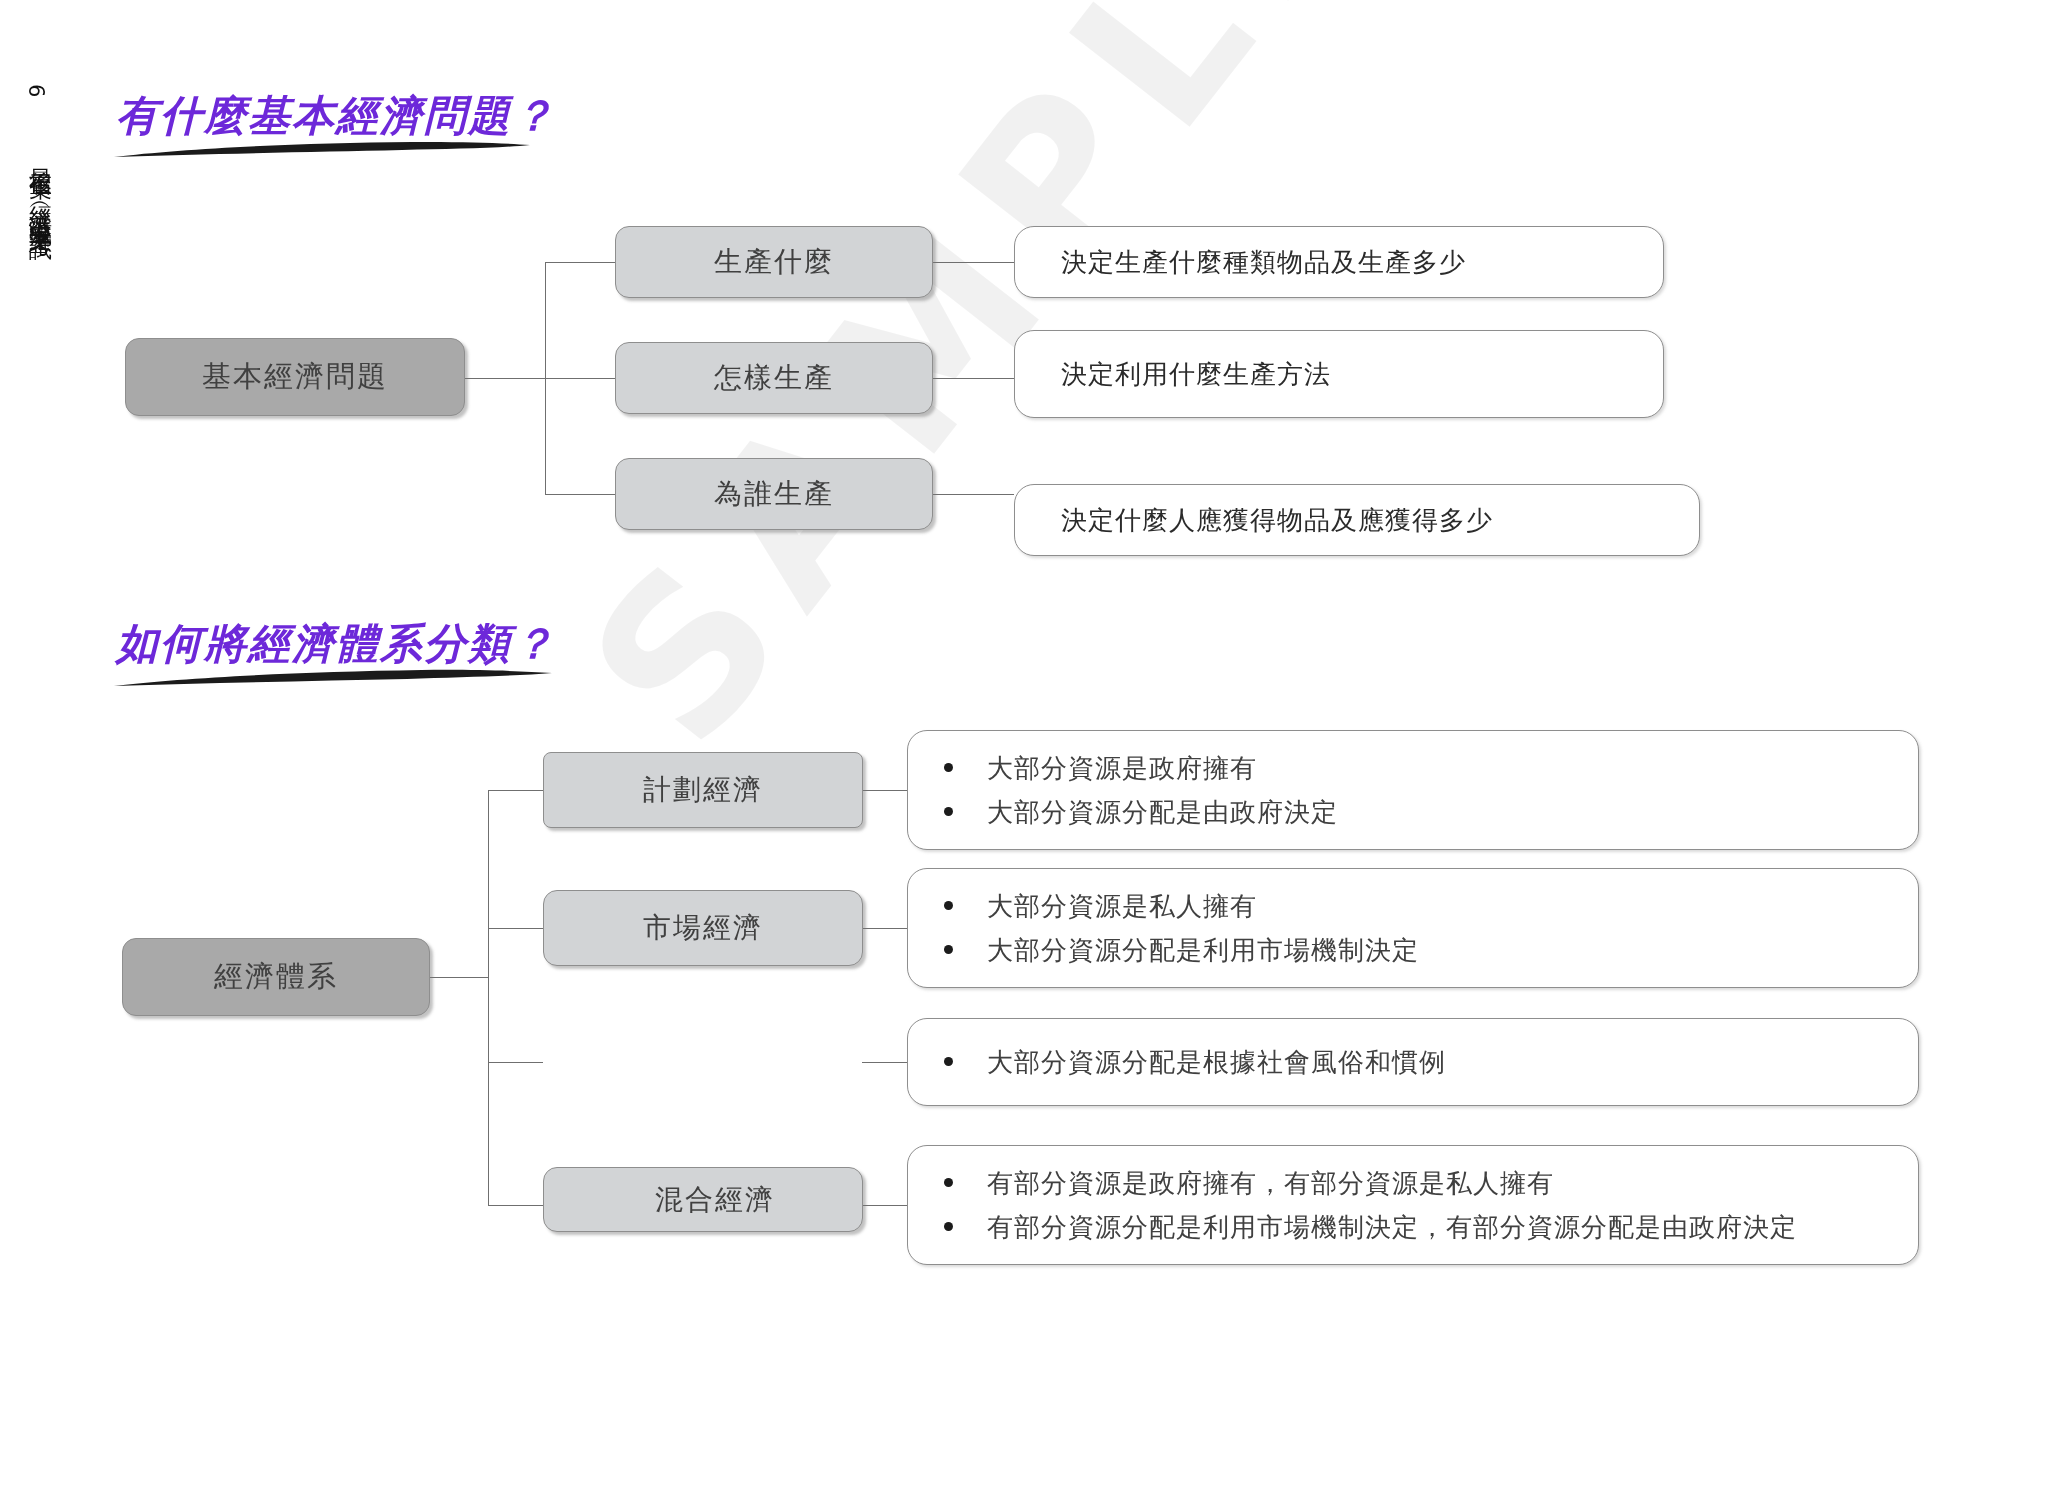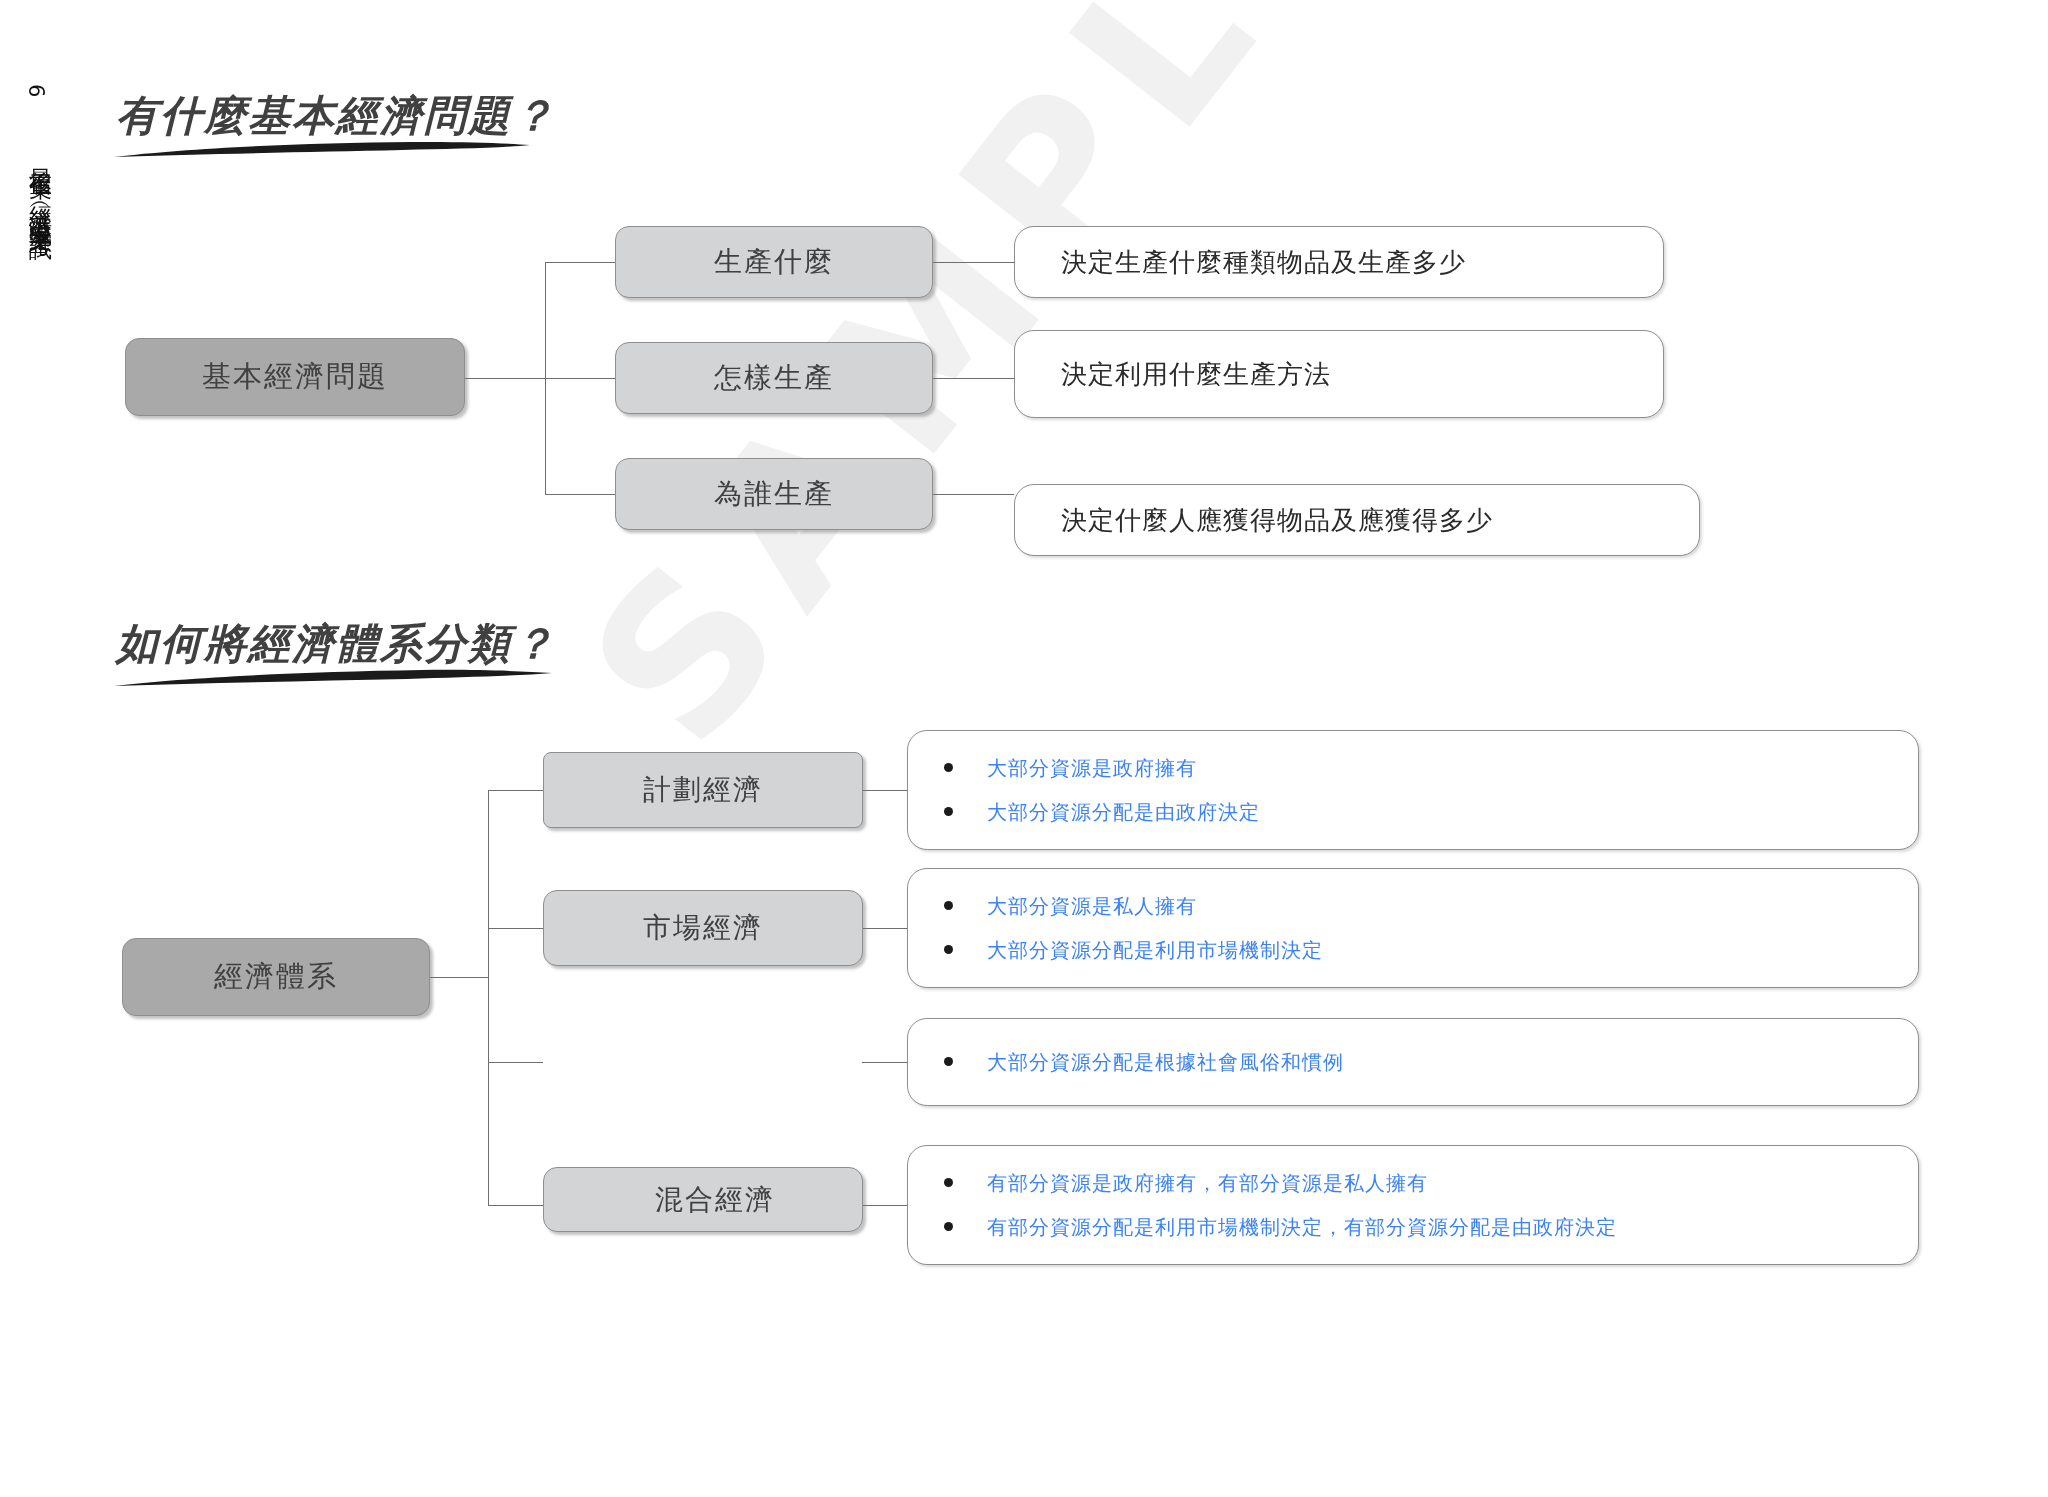--- a/index.html
+++ b/index.html
@@ -30,21 +30,21 @@
     white-space:nowrap;
   }
 
   
   .heading{
     position:absolute;
     font-family:"DejaVu Serif","Liberation Serif",serif;
     font-weight:bold;
     font-style:italic;
     font-size:42px;
-    color:#404040;
+    color:#6d28d9;
     letter-spacing:2px;
     white-space:nowrap;
     text-align:right;
   }
   .stroke{
     position:absolute;
     height:18px;
   }
   .stroke svg{display:block;}
 
@@ -87,22 +87,22 @@
   .bullets{
     list-style:none;
     margin:0;
     padding:0 0 0 36px;
     width:100%;
     box-sizing:border-box;
   }
   .bullets li{
     display:flex;
     align-items:flex-start;
-    font-size:20px;
-    color:#3b82f6;
+    font-size:26px;
+    color:#404040;
     letter-spacing:1px;
     line-height:44px;
     white-space:nowrap;
   }
   .bullets li .dot{
     flex:0 0 auto;
     width:9px;height:9px;border-radius:50%;
     background:#1b1b1b;
     margin:17px 34px 0 0;
   }

